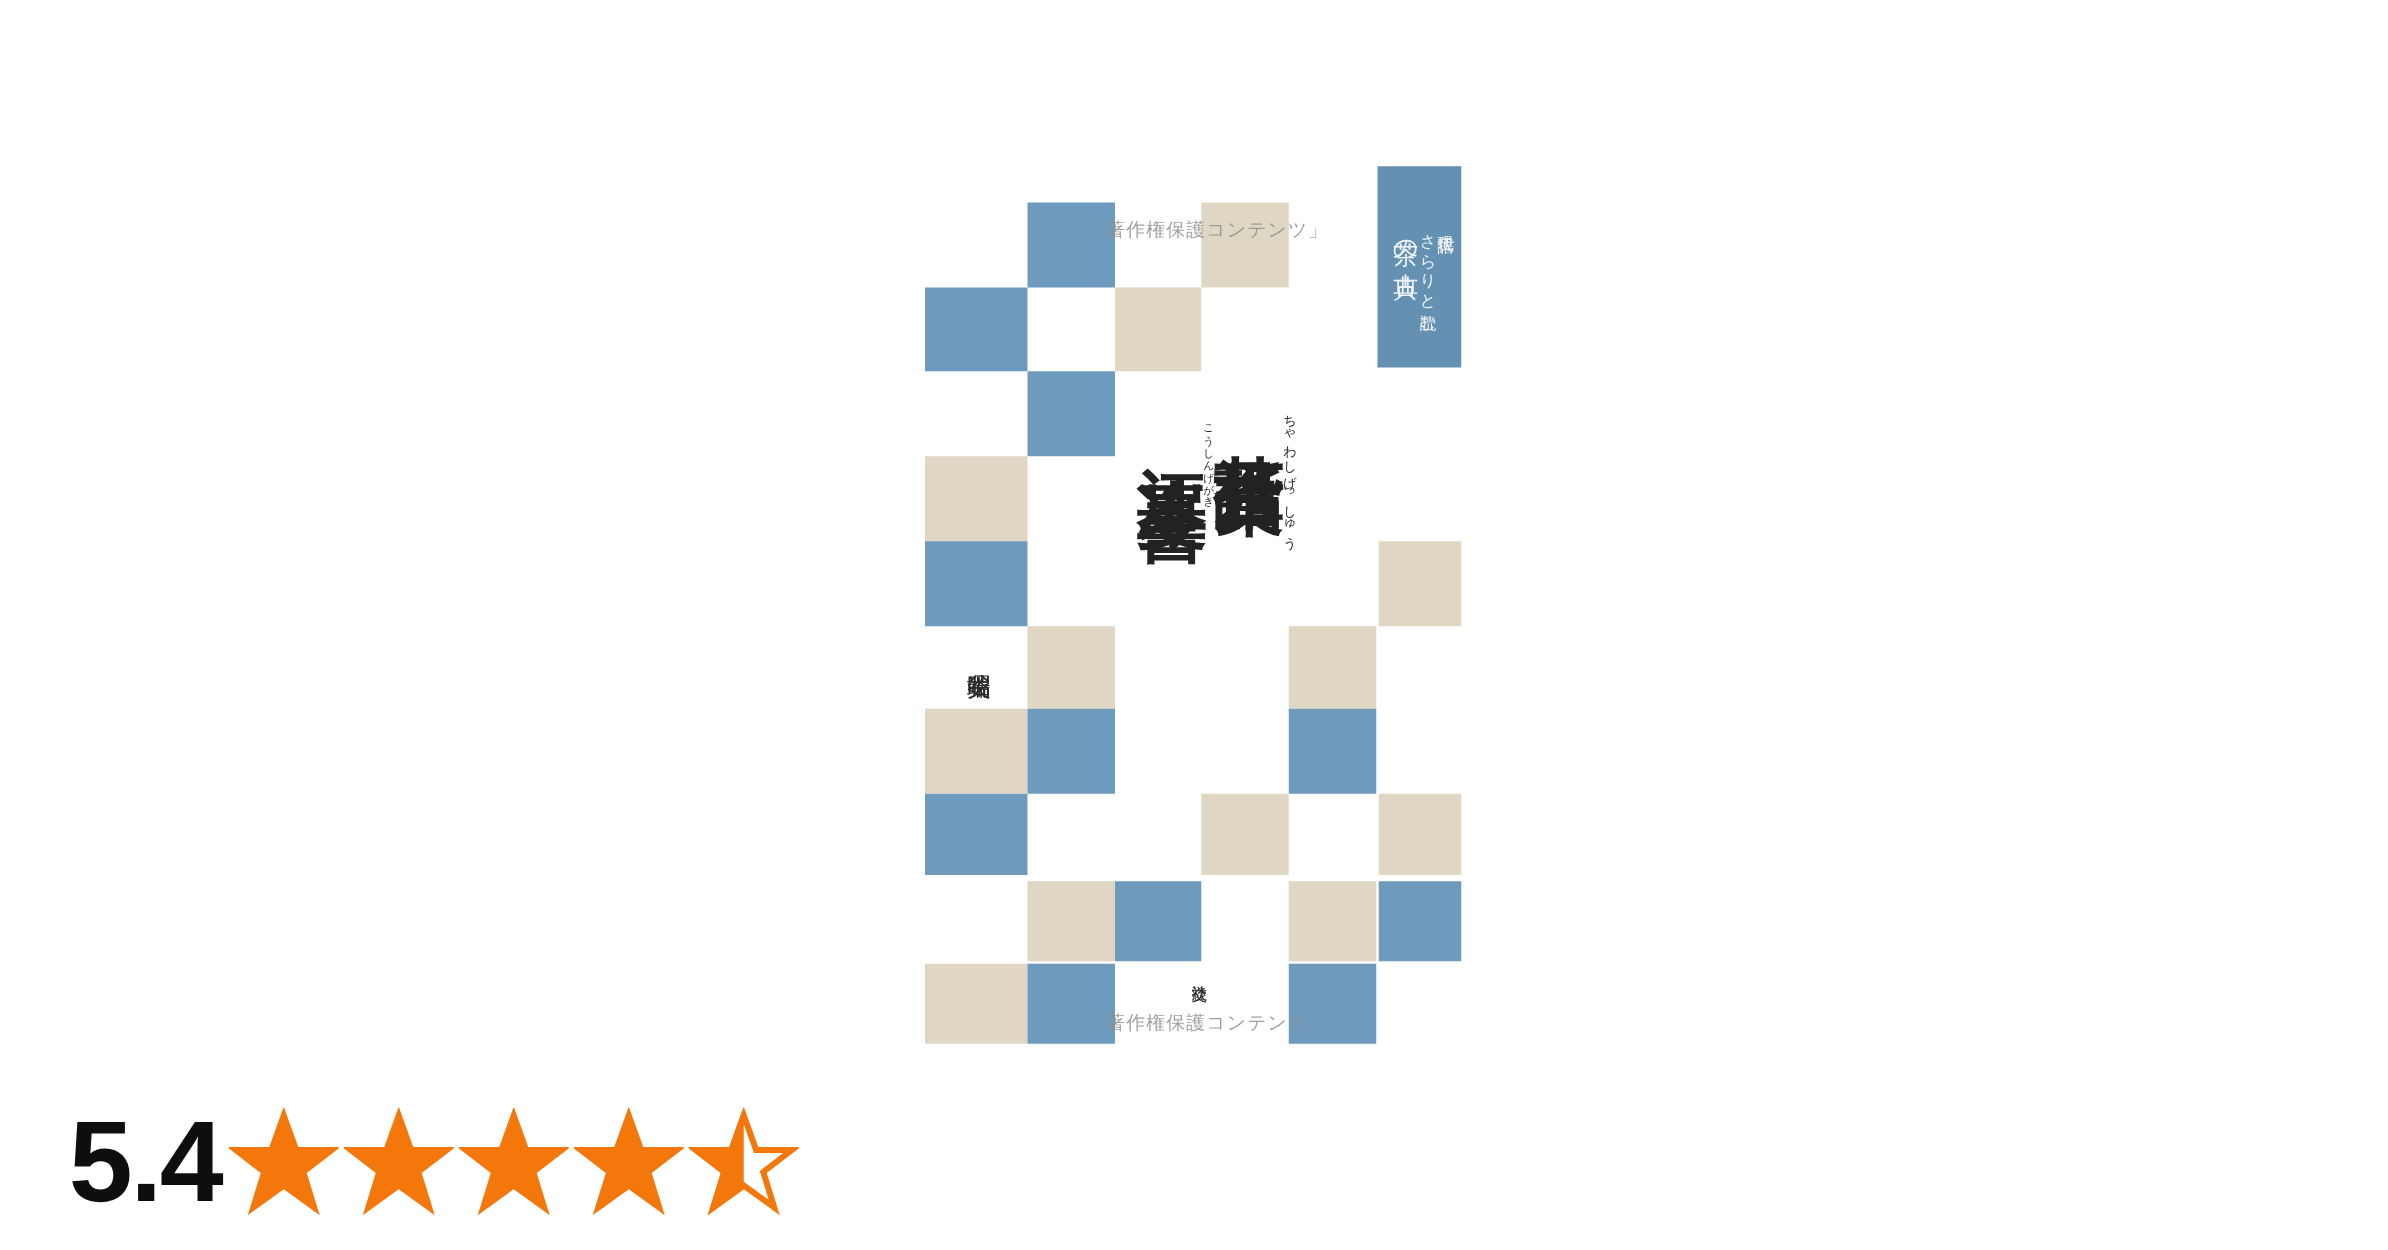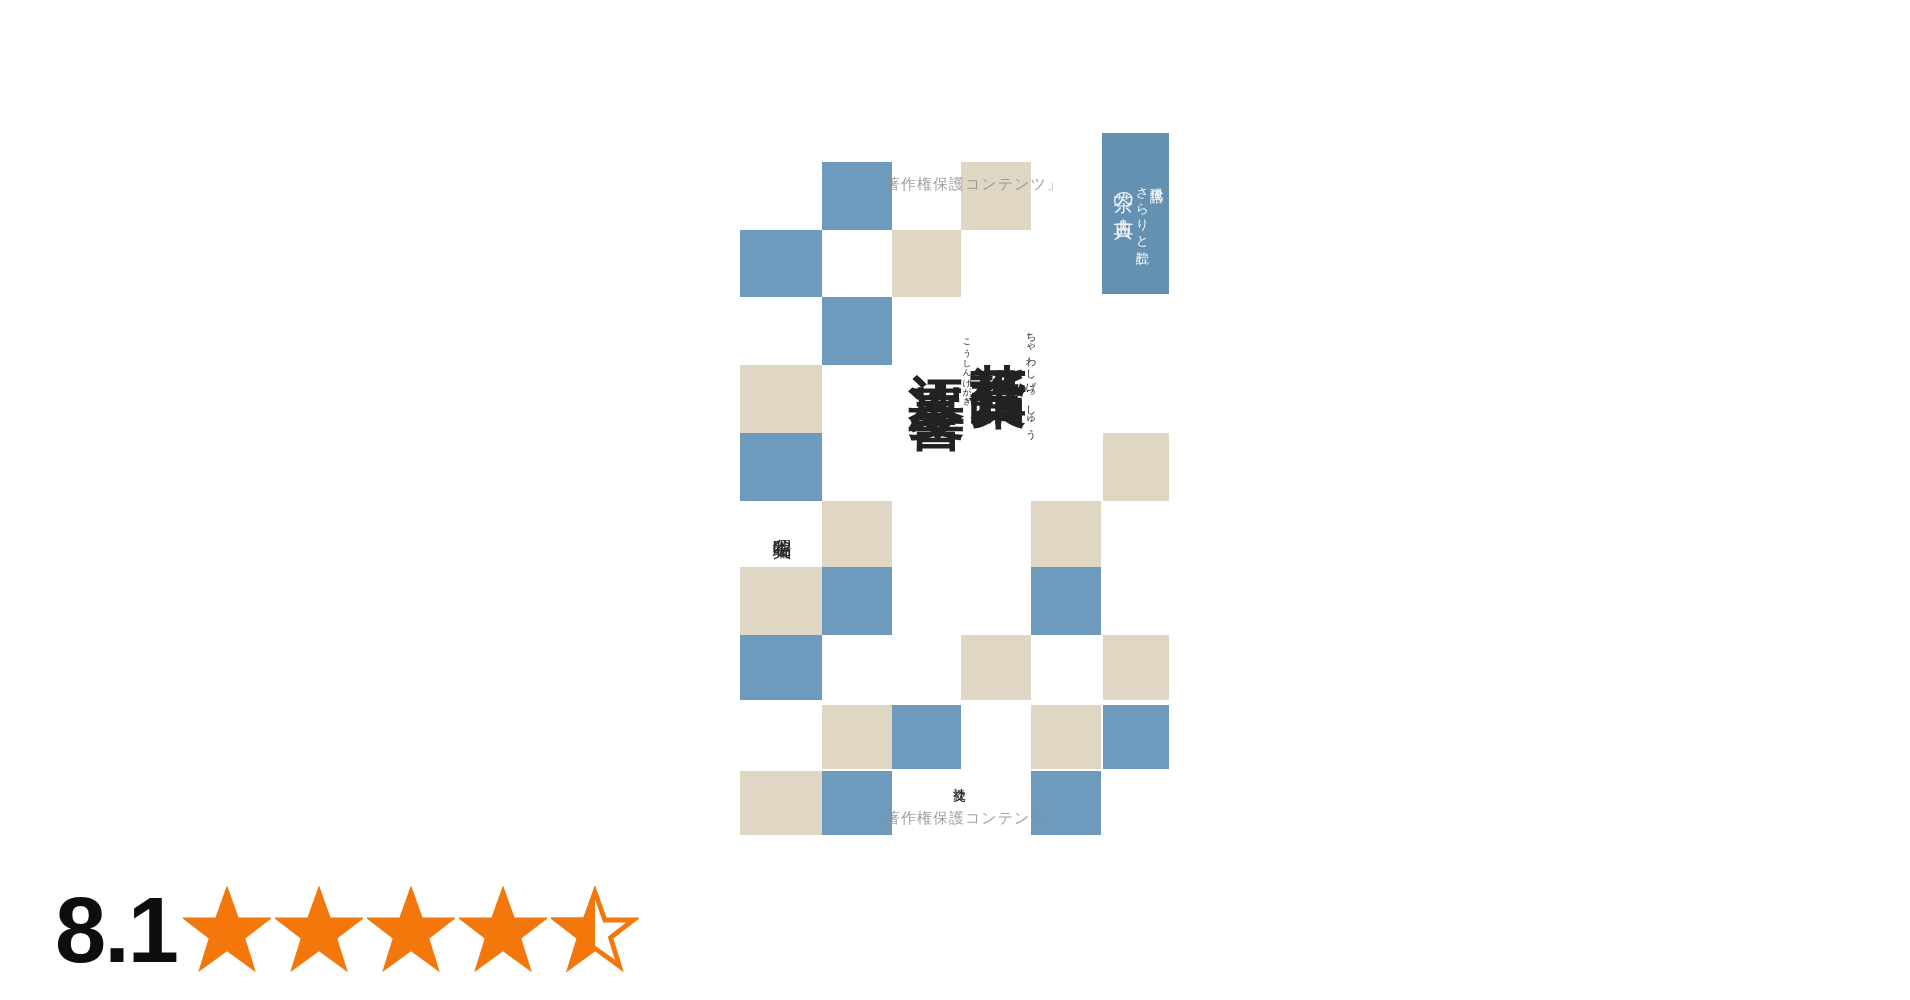--- a/index.html
+++ b/index.html
@@ -97,21 +97,21 @@
   <div class="title-col title-col1 vtext" style="color: rgb(34, 34, 34);">茶話指月集</div>
   <div class="furigana furigana1 vtext" style="color: rgb(34, 34, 34);">ちゃわしげっしゅう</div>
   <div class="title-col title-col2 vtext" style="color: rgb(34, 34, 34);">江岑夏書</div>
   <div class="furigana furigana2 vtext" style="color: rgb(34, 34, 34);">こうしんげがき</div>
 
   <div class="author vtext" style="color: rgb(42, 42, 42);">谷端昭夫</div>
   <div class="publisher vtext" style="color: rgb(42, 42, 42);">淡交社</div>
 </div>
 
 <div class="rating-row">
-  <div class="rating-value" style="color: rgb(14, 14, 14);">8.1</div>
+  <div class="rating-value" style="color: rgb(14, 14, 14);">5.4</div>
   <div class="stars">
       <span class="star">
         <svg viewBox="-5 -5 110 110" width="88" height="88">
           <polygon points="50,3 62.4,37.5 98,37.5 69.5,59.5 80.5,95 50,73 19.5,95 30.5,59.5 2,37.5 37.6,37.5" fill="#f3770b" stroke="#f3770b" stroke-width="6" stroke-linejoin="miter"></polygon>
         </svg>
       </span>
       <span class="star">
         <svg viewBox="-5 -5 110 110" width="88" height="88">
           <polygon points="50,3 62.4,37.5 98,37.5 69.5,59.5 80.5,95 50,73 19.5,95 30.5,59.5 2,37.5 37.6,37.5" fill="#f3770b" stroke="#f3770b" stroke-width="6" stroke-linejoin="miter"></polygon>
         </svg>

